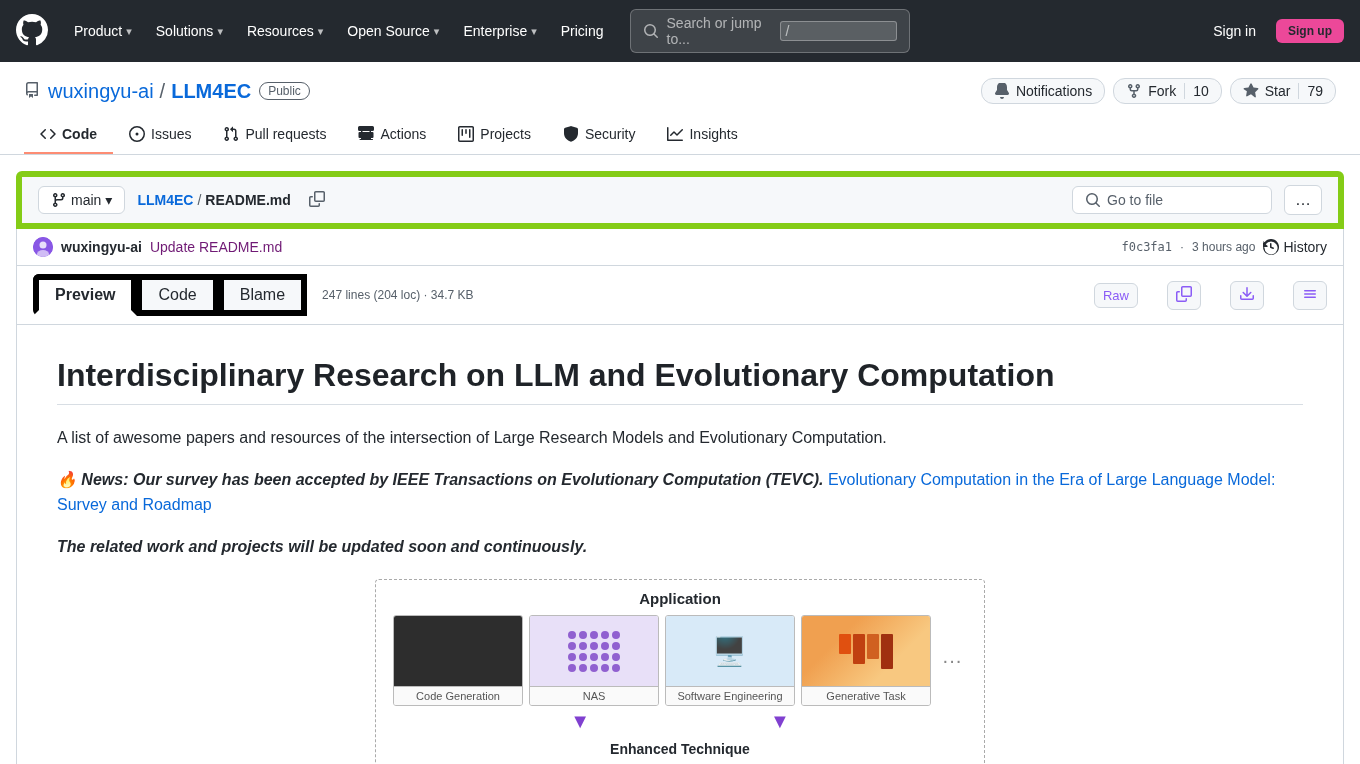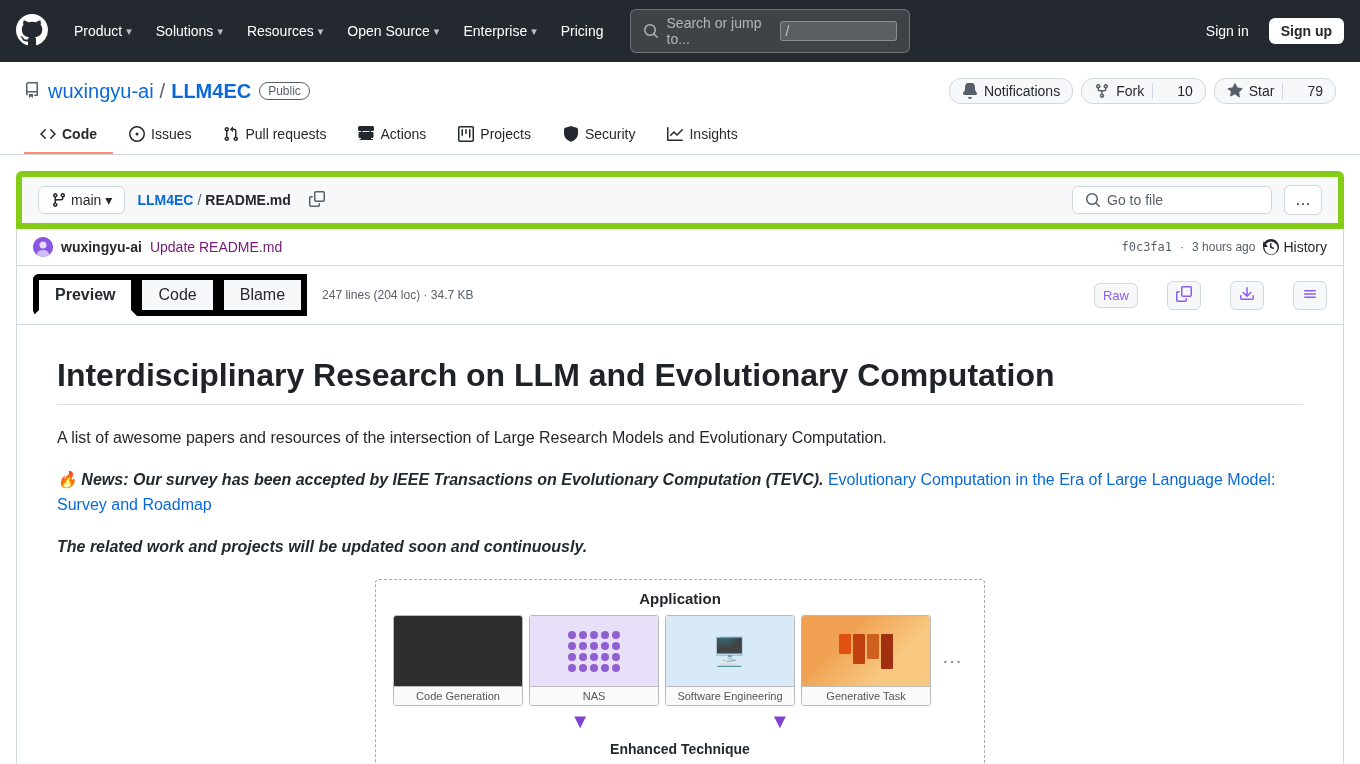--- a/index.html
+++ b/index.html
@@ -11,34 +11,34 @@
     .header-logo svg { width: 32px; height: 32px; fill: #fff; }
     .header-nav { display: flex; align-items: center; gap: 4px; }
     .header-nav-item { color: #fff; padding: 6px 10px; border-radius: 6px; cursor: pointer; font-size: 14px; font-weight: 400; display: flex; align-items: center; gap: 4px; white-space: nowrap; }
     .chevron { font-size: 11px; opacity: 0.7; }
     .header-search { flex: 1; max-width: 280px; }
     .header-search-box { background: rgba(255,255,255,0.12); border: 1px solid rgba(255,255,255,0.25); border-radius: 6px; padding: 5px 12px; color: #fff; font-size: 14px; width: 100%; display: flex; align-items: center; gap: 8px; cursor: text; }
     .header-search-box span { color: rgba(255,255,255,0.6); flex: 1; font-size: 14px; }
     .header-search-kbd { background: rgba(255,255,255,0.15); border: 1px solid rgba(255,255,255,0.3); border-radius: 3px; padding: 1px 5px; font-size: 12px; color: rgba(255,255,255,0.7); }
     .header-actions { display: flex; align-items: center; gap: 8px; margin-left: auto; }
     .btn-signin { color: #fff; padding: 5px 12px; border-radius: 6px; cursor: pointer; font-size: 14px; font-weight: 500; background: transparent; border: none; }
-    .btn-signup { background: #ffffff; color: #24292f; padding: 5px 12px; border-radius: 6px; cursor: pointer; font-size: 14px; font-weight: 600; border: none; }
+    .btn-signup { background: #ec4899; color: #24292f; padding: 5px 12px; border-radius: 6px; cursor: pointer; font-size: 12px; font-weight: 600; border: none; }
 
     
     .repo-header { border-bottom: 1px solid #d0d7de; padding: 16px 24px 0; }
     .repo-header-top { display: flex; align-items: center; gap: 8px; margin-bottom: 12px; }
     .repo-type-icon { color: #57606a; }
     .repo-path { font-size: 20px; display: flex; align-items: center; gap: 6px; }
     .repo-path a { color: #0969da; text-decoration: none; font-weight: 500; }
     .repo-path .slash { color: #57606a; }
     .repo-path .repo-name { color: #0969da; font-weight: 600; font-size: 20px; text-decoration: none; }
     .badge-public { background: transparent; border: 1px solid #57606a; color: #57606a; border-radius: 12px; padding: 1px 8px; font-size: 12px; font-weight: 500; }
     .repo-header-actions { display: flex; align-items: center; gap: 8px; margin-left: auto; }
     .repo-action-btn { display: flex; align-items: center; gap: 6px; border: 1px solid #d0d7de; border-radius: 12px; padding: 4px 12px; font-size: 14px; background: #f6f8fa; cursor: pointer; color: #24292f; font-weight: 500; }
-    .repo-action-count { border-left: 1px solid #d0d7de; padding-left: 24px; margin-left: 2px; }
+    .repo-action-count { border-left: 1px solid #d0d7de; padding-left: 8px; margin-left: 2px; }
 
     
     .repo-tabs { display: flex; gap: 0; border-bottom: none; }
     .tab-item { display: flex; align-items: center; gap: 6px; padding: 10px 16px; font-size: 14px; cursor: pointer; color: #24292f; border-bottom: 2px solid transparent; white-space: nowrap; }
     .tab-item.active { font-weight: 600; border-bottom: 2px solid #fd8c73; color: #24292f; }
 
     
     .file-header { background: #f6f8fa; border: 6px solid #84cc16; border-radius: 6px 6px 0 0; padding: 8px 16px; display: flex; align-items: center; gap: 12px; margin: 16px 16px 0; }
     .branch-selector { display: flex; align-items: center; gap: 4px; border: 1px solid #d0d7de; border-radius: 6px; padding: 5px 12px; background: #fff; cursor: pointer; font-size: 14px; font-weight: 500; }
     .breadcrumb-path { display: flex; align-items: center; gap: 4px; font-size: 14px; }

